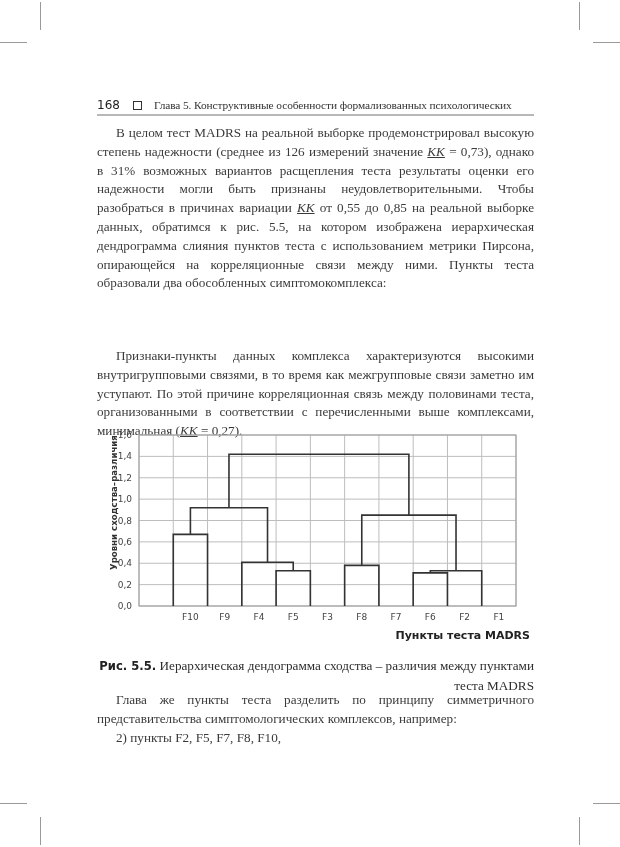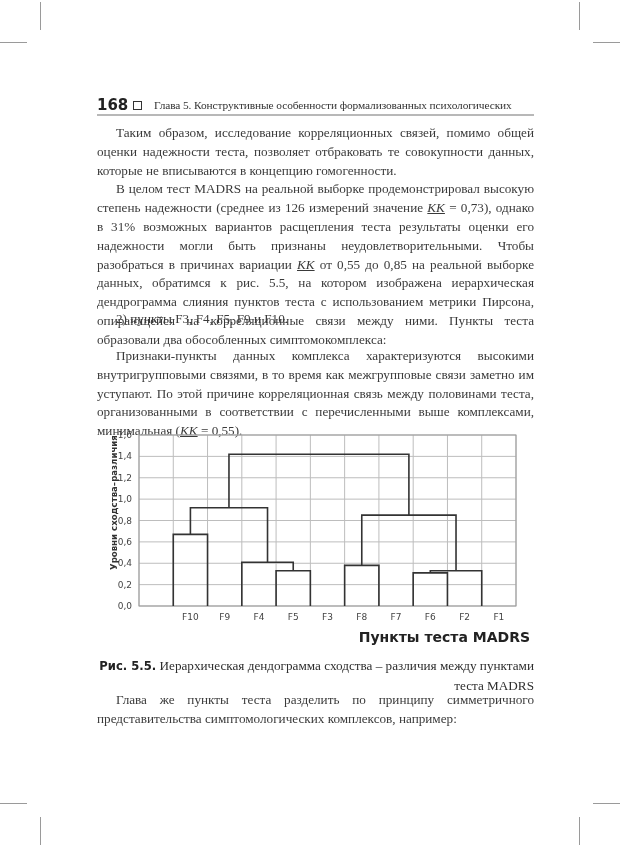--- a/index.html
+++ b/index.html
@@ -7,41 +7,41 @@
     body { position: relative; font-family: "Liberation Serif", "DejaVu Serif", serif; color: #3a3a3a; }
 
     .crop { position: absolute; background: #9a9a9a; }
     .crop.v { width: 1px; height: 28px; }
     .crop.h { height: 1px; width: 27px; }
 
     .running-head {
       position: absolute; left: 97px; top: 96px; width: 437px; height: 20px;
       display: flex; align-items: center; border-bottom: 2px solid #b8b8b8;
     }
-    .page-num { font-family: "DejaVu Sans", sans-serif; font-weight: bold; font-size: 15px; color: #222; width: 34px; }
+    .page-num { font-family: "DejaVu Sans", sans-serif; font-weight: normal; font-size: 12px; color: #222; width: 34px; }
     .head-box { width: 9px; height: 9px; border: 1.2px solid #333; margin-right: 12px; margin-left: 2px; }
     .head-title { font-size: 11.4px; color: #333; white-space: nowrap; letter-spacing: -0.1px; }
 
     .body-text { position: absolute; left: 97px; width: 437px; font-size: 13.2px; line-height: 18.8px; text-align: justify; color: #3a3a3a; }
     .para { text-indent: 19px; }
     .list-item { padding-left: 19px; }
     i { font-style: italic; text-decoration: underline; }
 
     #block1 { top: 124px; }
     #block2 { top: 310px; }
     #block3 { top: 347px; }
 
     .chart { position: absolute; left: 100px; top: 425px; width: 430px; height: 215px; }
     .chart svg { position: absolute; left: 0; top: 0; }
     .ylabel {
       position: absolute; left: -36px; top: 90px; width: 100px; text-align: center;
       transform: rotate(-90deg); font-family: "DejaVu Sans", sans-serif; font-weight: bold; font-size: 8.6px; color: #333;
       white-space: nowrap; transform-origin: center center;
     }
-    .xlabel { position: absolute; right: 0px; top: 204px; font-family: "DejaVu Sans", sans-serif; font-weight: bold; font-size: 14px; color: #222; }
+    .xlabel { position: absolute; right: 0px; top: 204px; font-family: "DejaVu Sans", sans-serif; font-weight: bold; font-size: 11px; color: #222; }
 
     .caption { position: absolute; left: 97px; top: 656px; width: 437px; text-align: right; font-size: 13.2px; line-height: 20px; color: #2e2e2e; }
     .caption b { font-family: "DejaVu Sans", sans-serif; font-size: 11.6px; font-weight: bold; color: #222; }
 
     #block4 { top: 691px; }
   </style>
 </head>
 <body>
 
 <div class="crop v" style="left:40px; top:2px;"></div>
@@ -53,30 +53,28 @@
 <div class="crop v" style="left:579px; top:817px;"></div>
 <div class="crop h" style="left:593px; top:803px;"></div>
 
 <div class="running-head">
   <span class="page-num">168</span>
   <span class="head-box"></span>
   <span class="head-title">Глава 5. Конструктивные особенности формализованных психологических</span>
 </div>
 
 <div class="body-text" id="block1">
-  <p class="para">Таким образом, исследование корреляционных связей, помимо общей оценки надежности теста, позволяет отбраковать те совокупности данных, которые не вписываются в концепцию гомогенности.</p>
   <p class="para"><span>В целом тест MADRS на реальной выборке продемонстрировал высокую степень надежности (среднее из 126 измерений значение </span><i>KK</i><span> = 0,73), однако в 31% возможных вариантов расщепления теста результаты оценки его надежности могли быть признаны неудовлетворительными. Чтобы разобраться в причинах вариации </span><i>KK</i><span> от 0,55 до 0,85 на реальной выборке данных, обратимся к рис. 5.5, на котором изображена иерархическая дендрограмма слияния пунктов теста с использованием метрики Пирсона, опирающейся на корреляционные связи между ними. Пункты теста образовали два обособленных симптомокомплекса:</span></p>
 </div>
 
 <div class="body-text" id="block2">
-  <p class="list-item">2) пункты F3, F4, F5, F9 и F10.</p>
 </div>
 
 <div class="body-text" id="block3">
-  <p class="para"><span>Признаки-пункты данных комплекса характеризуются высокими внутригрупповыми связями, в то время как межгрупповые связи заметно им уступают. По этой причине корреляционная связь между половинами теста, организованными в соответствии с перечисленными выше комплексами, минимальная (</span><i>KK</i><span> = 0,55).</span></p>
+  <p class="para"><span>Признаки-пункты данных комплекса характеризуются высокими внутригрупповыми связями, в то время как межгрупповые связи заметно им уступают. По этой причине корреляционная связь между половинами теста, организованными в соответствии с перечисленными выше комплексами, минимальная (</span><i>KK</i><span> = 0,27).</span></p>
 </div>
 
 <div class="chart">
   <svg id="dendro" width="430" height="215" viewBox="0 0 430 215">
       <line x1="39" y1="10" x2="39" y2="181" stroke="#bdbdbd" stroke-width="1"></line>
       <line x1="73.27272727272728" y1="10" x2="73.27272727272728" y2="181" stroke="#bdbdbd" stroke-width="1"></line>
       <line x1="107.54545454545455" y1="10" x2="107.54545454545455" y2="181" stroke="#bdbdbd" stroke-width="1"></line>
       <line x1="141.8181818181818" y1="10" x2="141.8181818181818" y2="181" stroke="#bdbdbd" stroke-width="1"></line>
       <line x1="176.0909090909091" y1="10" x2="176.0909090909091" y2="181" stroke="#bdbdbd" stroke-width="1"></line>
       <line x1="210.36363636363637" y1="10" x2="210.36363636363637" y2="181" stroke="#bdbdbd" stroke-width="1"></line>
@@ -128,13 +126,14 @@
   <div class="ylabel">Уровни сходства–различия</div>
   <div class="xlabel">Пункты теста MADRS</div>
 </div>
 
 <div class="caption">
   <b>Рис. 5.5.</b><span> Иерархическая дендограмма сходства – различия между пунктами теста MADRS</span>
 </div>
 
 <div class="body-text" id="block4">
   <p class="para">Глава же пункты теста разделить по принципу симметричного представительства симптомологических комплексов, например:</p>
+  <p class="list-item">2) пункты F2, F5, F7, F8, F10,</p>
 </div>
 
 </body></html>

